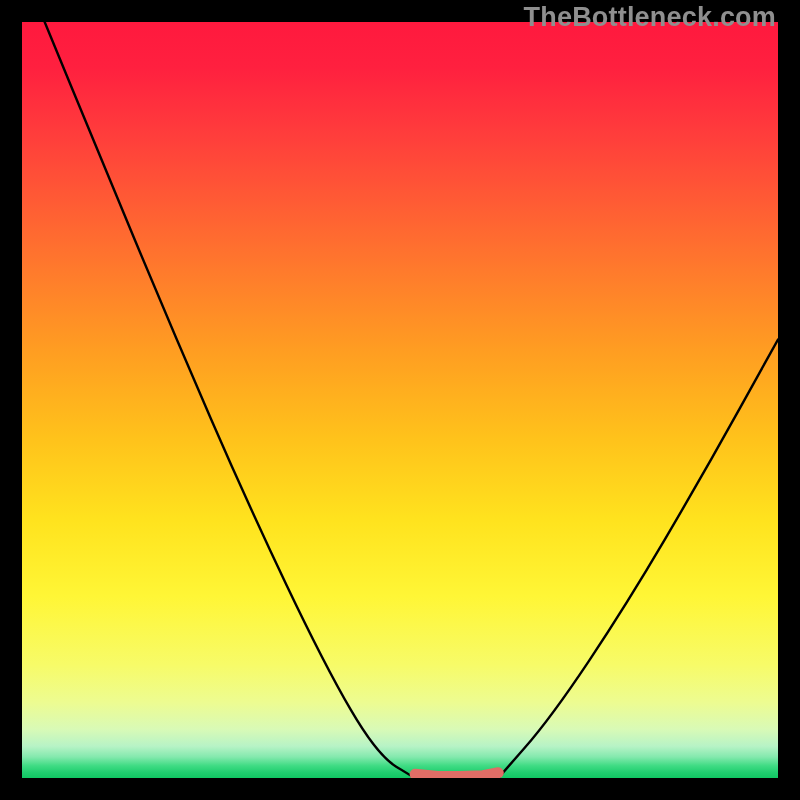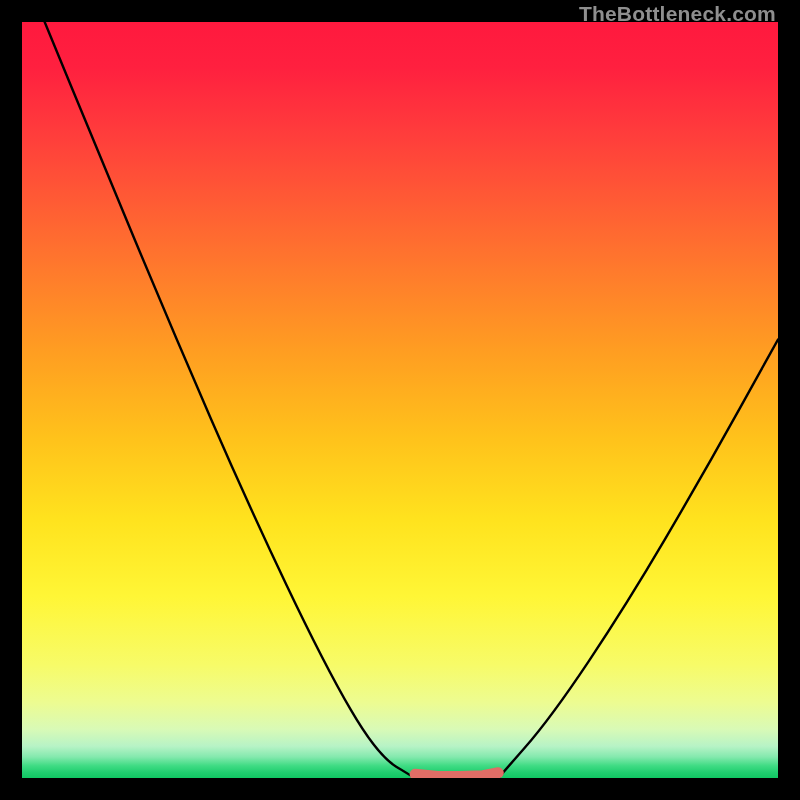--- a/index.html
+++ b/index.html
@@ -23,21 +23,21 @@
     left: 0;
     top: 0;
     width: 756px;
     height: 756px;
   }
   .watermark {
     position: absolute;
     top: 2px;
     right: 24px;
     font-family: Arial, Helvetica, sans-serif;
-    font-size: 21px;
+    font-size: 27px;
     font-weight: 600;
     color: #8f8f8f;
     letter-spacing: 0.2px;
     user-select: none;
   }
 </style>
 </head>
 <body>
 
 <div class="frame">

